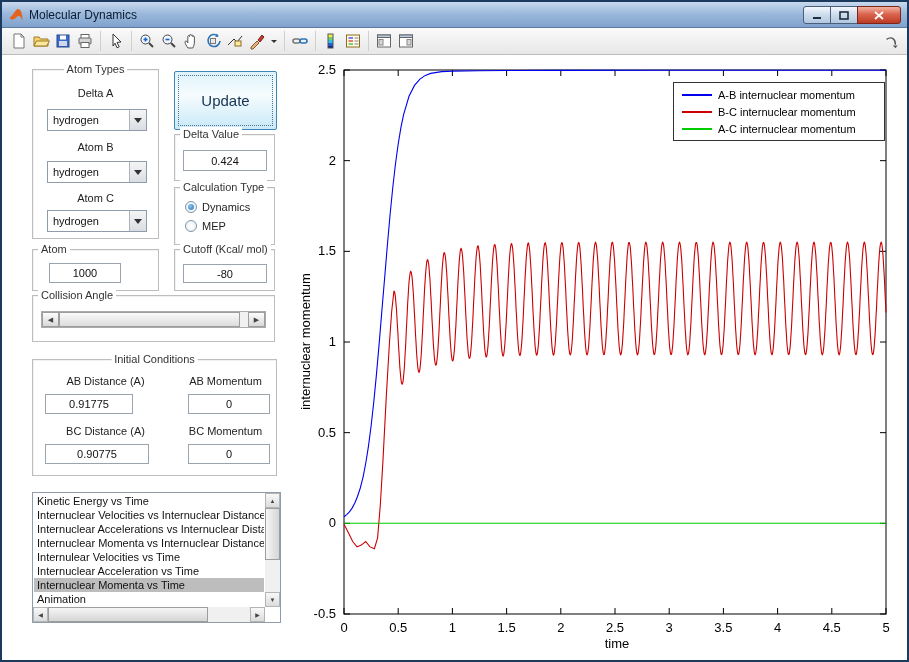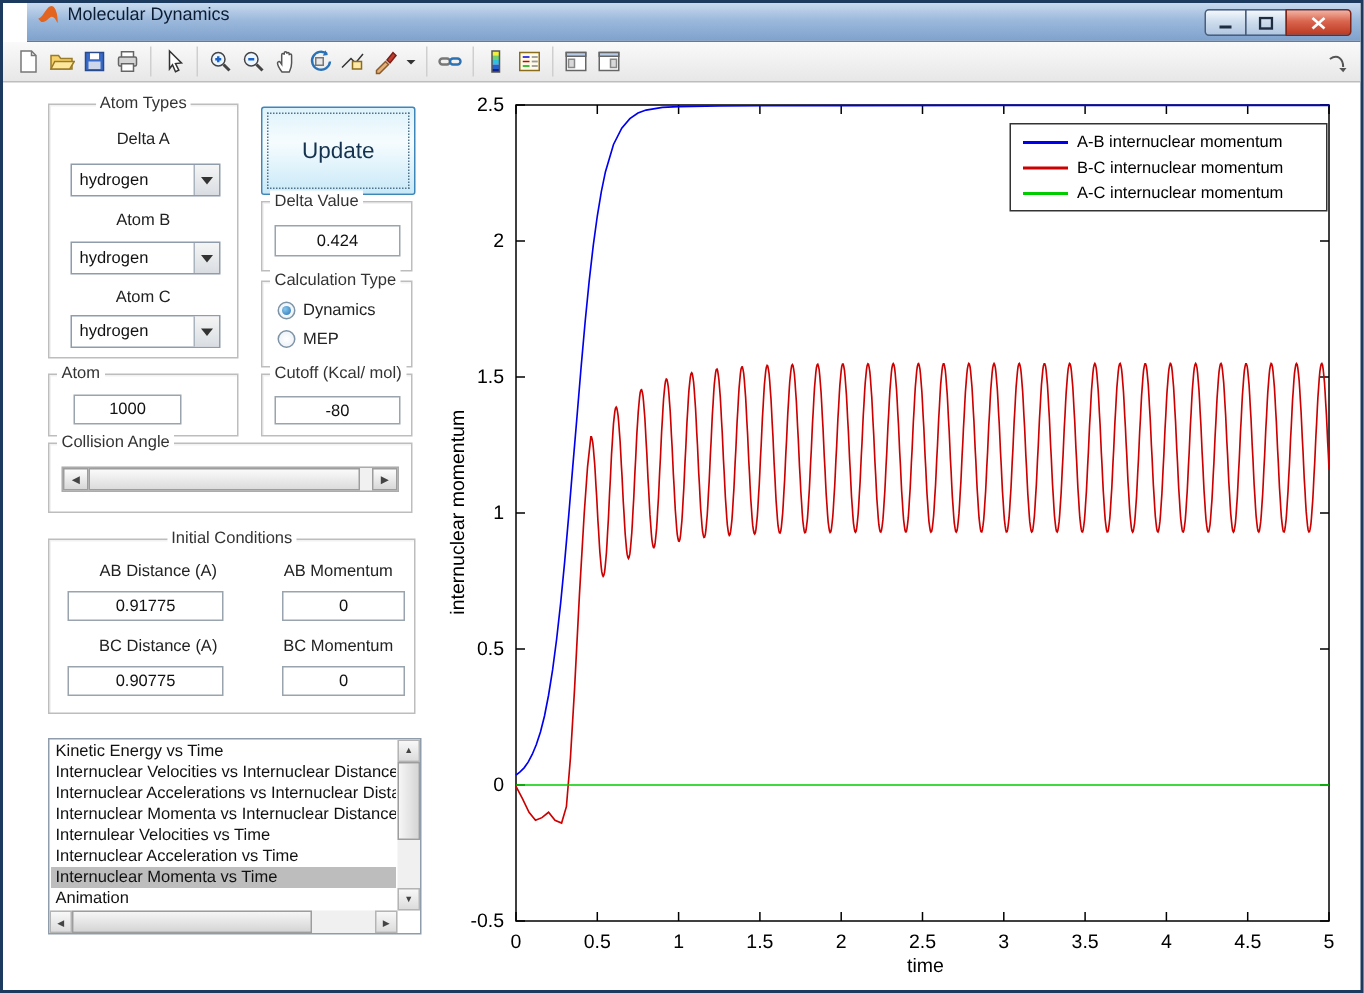--- a/index.html
+++ b/index.html
@@ -1,21 +1,21 @@
 <!DOCTYPE html>
 <html><head>
 <meta charset="utf-8">
 <style>
   html,body{margin:0;padding:0;background:#555;}
   .window{position:relative;width:909px;height:662px;box-sizing:border-box;background:#fff;
           border:2px solid #1c3a5e;font-family:"Liberation Sans",sans-serif;overflow:hidden;}
   
-  .titlebar{position:absolute;left:16px;top:0;right:0;height:26px;
+  .titlebar{position:absolute;left:0;top:0;right:0;height:26px;
             background:linear-gradient(#c9daee,#9cb9dc 45%,#7fa2cd);
-            border-bottom:1px solid #5d7ca3;display:flex;align-items:flex-start;padding:0 6px;box-sizing:border-box;}
+            border-bottom:1px solid #5d7ca3;display:flex;align-items:center;padding:0 6px;box-sizing:border-box;}
   .app-icon{width:16px;height:16px;margin-right:5px;flex:0 0 auto;}
   .win-title{font-size:12px;color:#0b1c33;}
   .winbtns{position:absolute;right:6px;top:4px;display:flex;}
   .winbtn{width:28px;height:18px;border:1px solid #4c5f7a;margin-left:-1px;box-sizing:border-box;
           background:linear-gradient(#f4f8fc,#cfdded 45%,#b1c7e0);
           display:flex;align-items:center;justify-content:center;font-size:10px;color:#1d2c40;}
   .winbtn.minb{border-radius:3px 0 0 3px;}
   .winbtn.closeb{width:44px;border-radius:0 3px 3px 0;color:#fff;font-size:11px;
           background:linear-gradient(#f2b3a3,#da654f 45%,#bc3a23);border-color:#7e2517;}
   
@@ -300,21 +300,21 @@
       <div class="sl-thumb"></div>
       <div class="sl-track"></div>
       <div class="sl-btn">▶</div>
     </div>
   </div>
 
   <div class="panel" style="left:30px;top:357px;width:245px;height:117px;">
     <span class="panel-title pt-center">Initial Conditions</span>
     <span class="ui-label center-text" style="left:10px;width:125px;top:15px;">AB Distance (A)</span>
     <span class="ui-label center-text" style="left:145px;width:95px;top:15px;">AB Momentum</span>
-    <input class="edit" style="left: 12px; top: 34px; width: 104px; height: 20px;" value="0.91775">
+    <input class="edit" style="left: 12px; top: 34px; width: 88px; height: 20px;" value="0.91775">
     <input class="edit" style="left: 155px; top: 34px; width: 82px; height: 20px;" value="0">
     <span class="ui-label center-text" style="left:10px;width:125px;top:65px;">BC Distance (A)</span>
     <span class="ui-label center-text" style="left:145px;width:95px;top:65px;">BC Momentum</span>
     <input class="edit" style="left: 12px; top: 84px; width: 104px; height: 20px;" value="0.90775">
     <input class="edit" style="left: 155px; top: 84px; width: 82px; height: 20px;" value="0">
   </div>
 
   <div class="listbox">
     <div class="lb-items">
         <div class="lb-item">Kinetic Energy vs Time</div>

